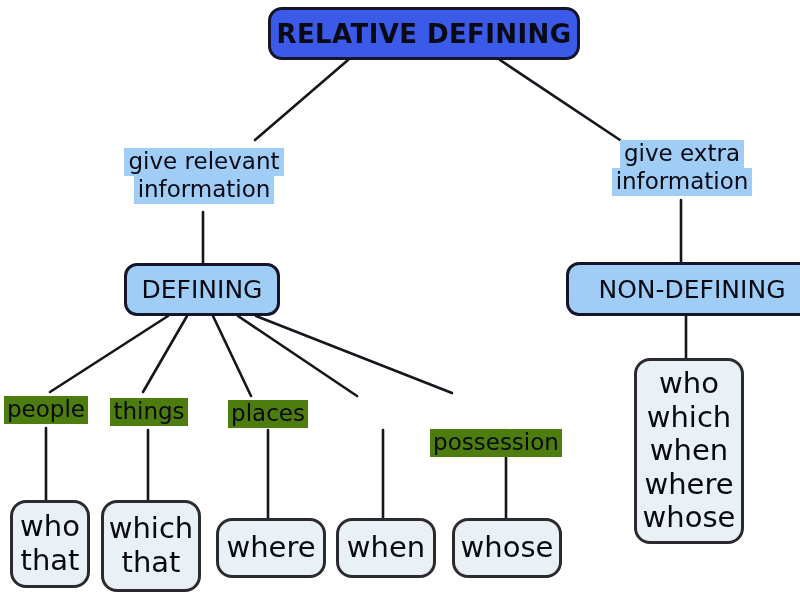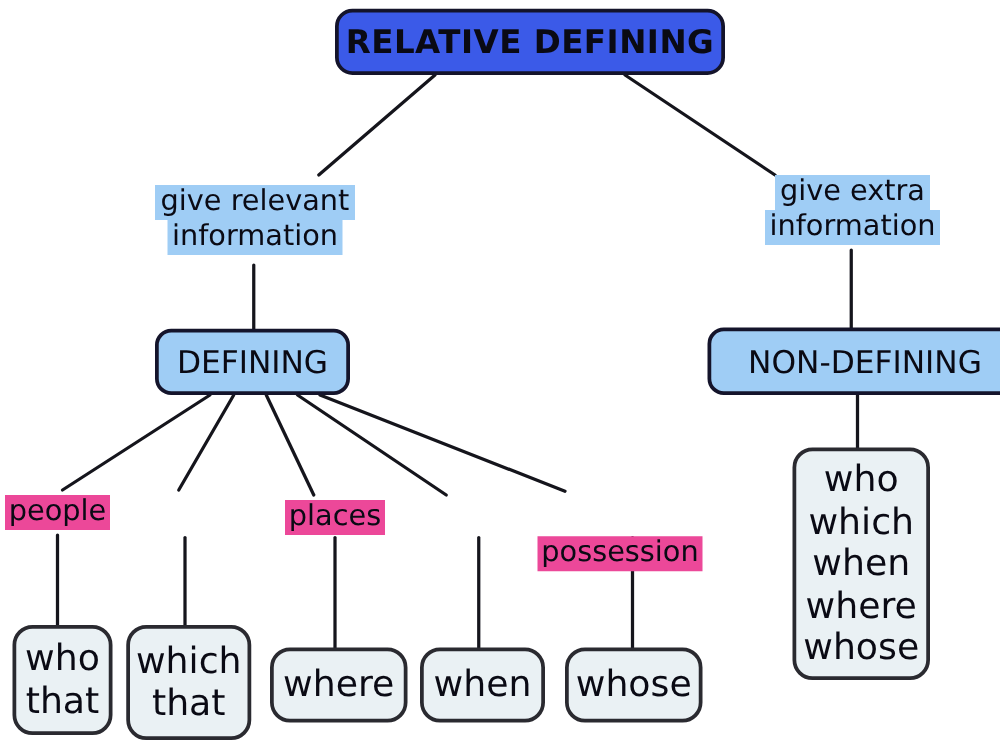--- a/index.html
+++ b/index.html
@@ -45,21 +45,21 @@
   }
   
   .hl-blue {
     background: #9fcdf5;
     font-size: 23px;
     line-height: 1.12;
     padding: 1px 4px;
   }
   
   .hl-grey {
-    background: #ec4899;
+    background: #4d7c0f;
     font-size: 23px;
     line-height: 1.1;
     padding: 1px 3px;
   }
   
   .box-blue {
     background: #9fcdf5;
     border: 3px solid #14142b;
     border-radius: 13px;
     font-size: 25px;
@@ -118,20 +118,23 @@
     <span class="hl-blue">information</span>
   </div>
 
   <div class="node box-blue" style="left:124px; top:263px; width:156px; height:53px;">
     <span>DEFINING</span>
   </div>
 
   <div class="node" style="left:0px; top:392px; width:92px; height:36px;">
     <span class="hl-grey">people</span>
   </div>
+  <div class="node" style="left:101px; top:394px; width:96px; height:36px;">
+    <span class="hl-grey">things</span>
+  </div>
   <div class="node" style="left:220px; top:396px; width:96px; height:36px;">
     <span class="hl-grey">places</span>
   </div>
   <div class="node" style="left:420px; top:396px; width:152px; height:36px;margin-top:29px;">
     <span class="hl-grey">possession</span>
   </div>
 
   <div class="node box-pale" style="left:10px; top:500px; width:80px; height:88px; flex-direction:column;">
     <span class="stack">who</span>
     <span class="stack">that</span>

